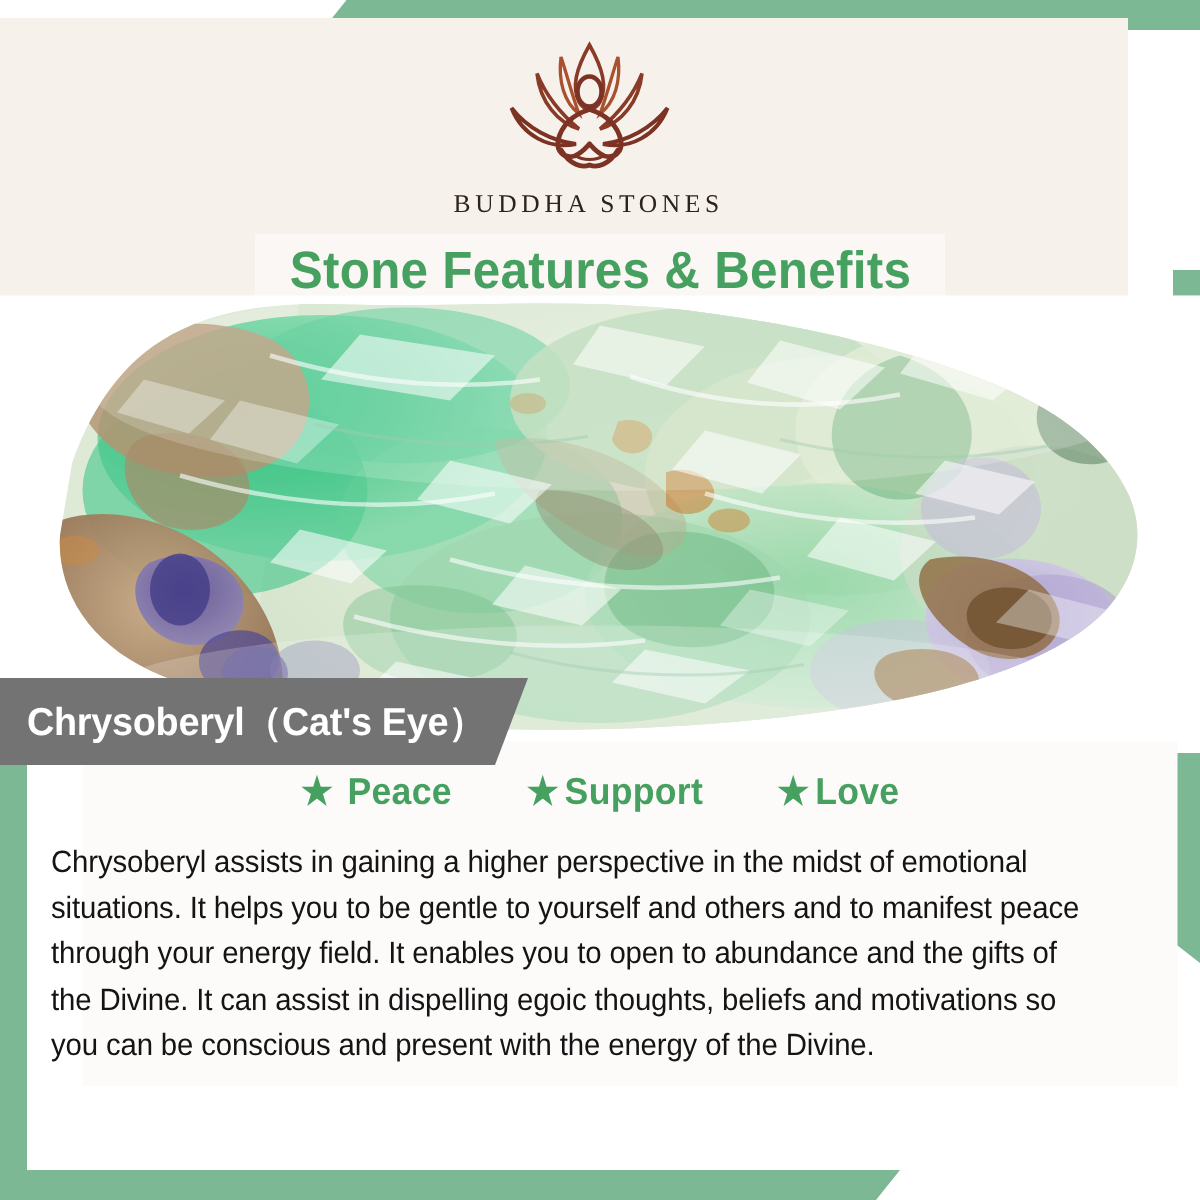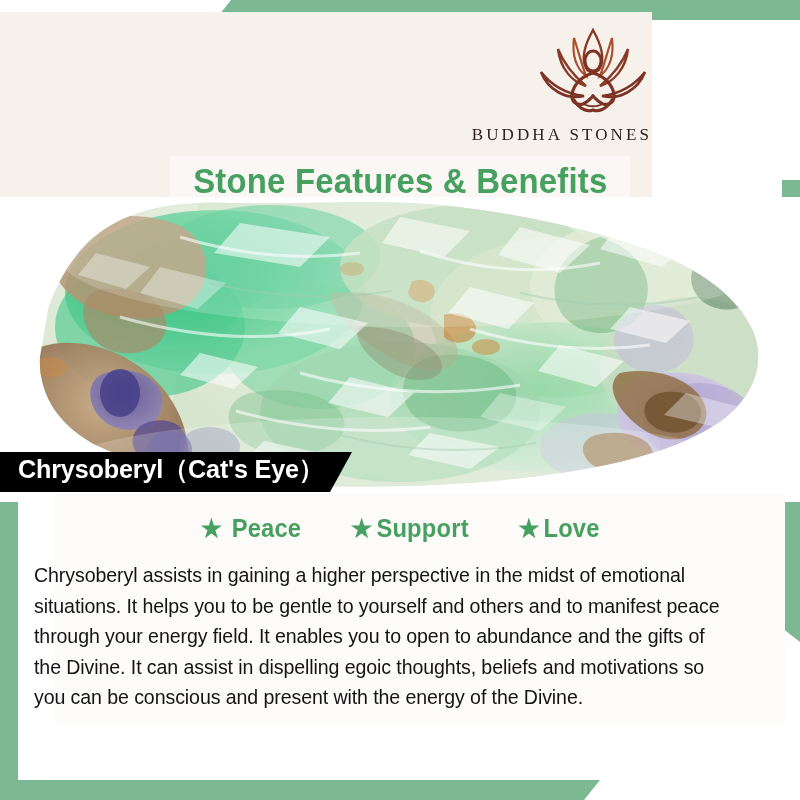--- a/index.html
+++ b/index.html
@@ -33,23 +33,23 @@
     clip-path: polygon(0 14px, 100% 0, 100% 100%, 0 100%);
   }
   .bar-bottom {
     position:absolute; bottom:0; left:0; width:600px; height:20px;
     background:#7cb894;
     clip-path: polygon(0 0, 100% 0, calc(100% - 16px) 100%, 0 100%);
   }
 
   
   .header {
-    position:absolute; top:12px; left:0; width:652px; height:190px;
+    position:absolute; top:12px; left:0; width:752px; height:190px;
     background:#f7f1ec;
-    display:flex; flex-direction:column; align-items:flex-end;padding-left:33px;
+    display:flex; flex-direction:column; align-items:center;padding-left:33px;
   }
   .logo-mark { margin-top:12px; }
   .brand-name {
     margin-top:2px;
     font-family:"Liberation Serif", serif;
     font-size:17px; letter-spacing:3.1px;
     color:#2e2220; font-weight:400;
   }
 
   .title-plate {
@@ -68,24 +68,24 @@
 
   
   .photo-wrap {
     position:absolute; top:197px; left:0; width:800px; height:305px;
     background:#ffffff; overflow:hidden;
   }
   .photo-wrap svg { display:block; }
 
   
   .name-banner {
-    position:absolute; top:452px; left:0; width:352px; height:40px;
-    background:#000000;
+    position:absolute; top:452px; left:0; width:352px; height:58px;
+    background:#737373;
     clip-path: polygon(0 0, 100% 0, calc(100% - 22px) 100%, 0 100%);
-    display:flex; align-items:flex-start;
+    display:flex; align-items:center;
   }
   .name-text {
     margin-left:18px;
     font-family:"Liberation Sans Narrow","Liberation Sans", sans-serif;
     font-size:26px; font-weight:bold; color:#ffffff;
     letter-spacing:-0.2px; white-space:nowrap;
     transform:scaleX(0.97); transform-origin:left center;
   }
 
   

